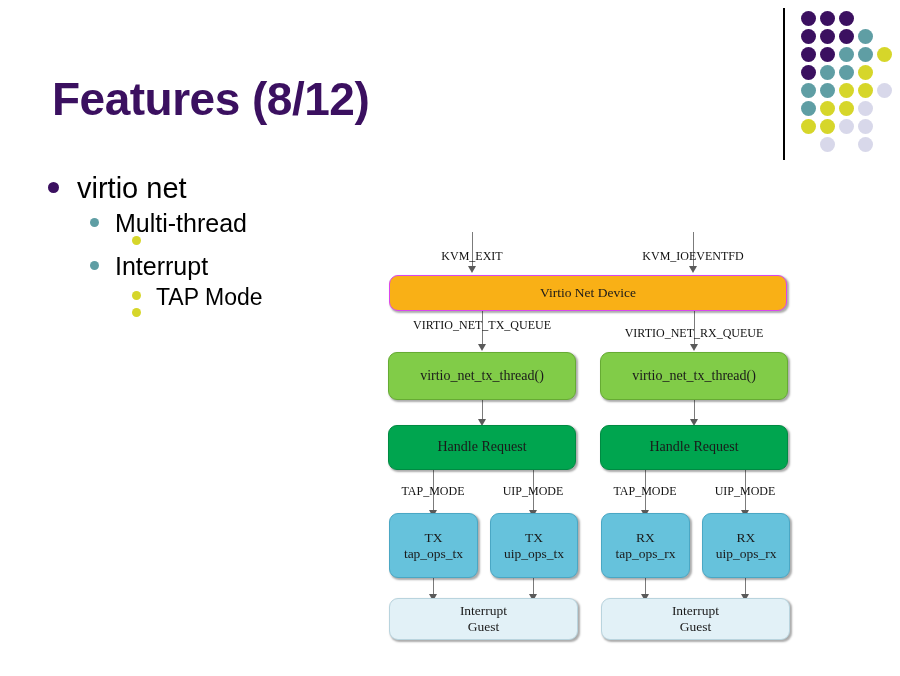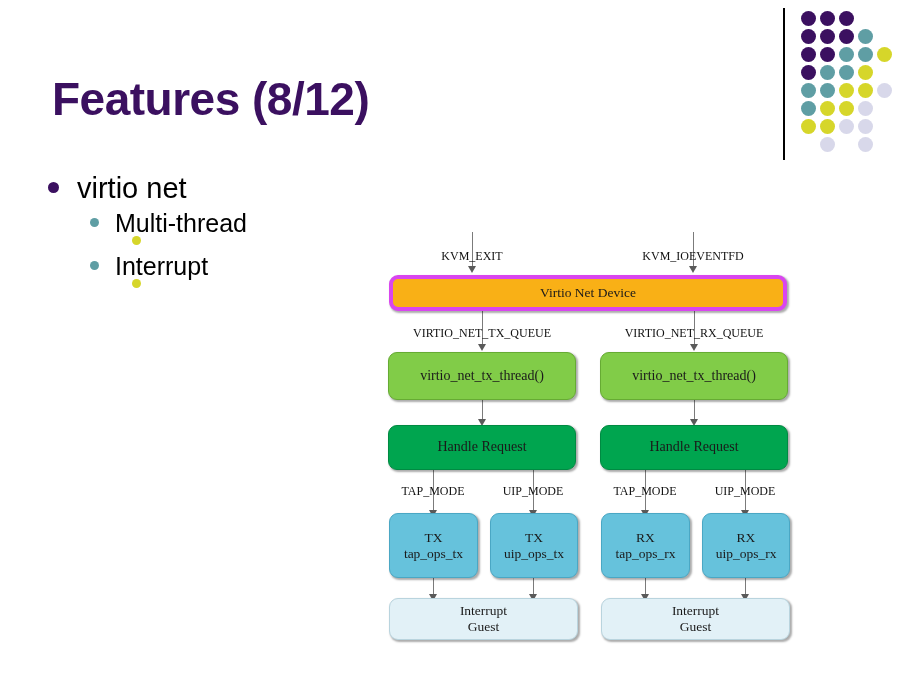--- a/index.html
+++ b/index.html
@@ -106,21 +106,21 @@
     justify-content: center;
     font-family: "Liberation Serif", serif;
     color: #1a1a1a;
     text-align: center;
     box-shadow: 1.5px 1.5px 2px rgba(0,0,0,0.33);
     line-height: 1.18;
   }
   .node .l1, .node .l2 { display: block; white-space: nowrap; }
 
   .n-blue   { background: #66c2dc; border: 1px solid #4aa7c4; }
-  .n-orange { background: #f9b016; border: 4px solid #d946ef; }
+  .n-orange { background: #f9b016; border: 1px solid #d946ef; }
   .n-lgreen { background: #81cc48; border: 1px solid #66ab33; }
   .n-dgreen { background: #00a54f; border: 1px solid #008a42; }
   .n-pale   { background: #e2f1f7; border: 1px solid #b9d4de; }
 
   .edge-line {
     position: absolute;
     background: #7b7b7b;
     width: 1px;
   }
   .arrow-head {
@@ -155,20 +155,24 @@
       <div class="bullet lvl2">
         <span class="dot"></span>
         <span class="txt">Multi-thread</span>
       </div>
       <div class="bullet lvl3">
         <span class="dot"></span>
       </div>
       <div class="bullet lvl2">
         <span class="dot"></span>
         <span class="txt">Interrupt</span>
+      </div>
+      <div class="bullet lvl3">
+        <span class="dot"></span>
+        <span class="txt">TAP Mode</span>
       </div>
       <div class="bullet lvl3">
         <span class="dot"></span>
       </div>
     </div>
 
   <div id="deco-rule"></div>
   <div id="deco-dots">
       <span class="ddot" style="left: 0px; top: 0px; background: rgb(59, 16, 96);"></span>
       <span class="ddot" style="left: 19px; top: 0px; background: rgb(59, 16, 96);"></span>
@@ -208,21 +212,21 @@
     <div class="edge-line" style="left:472px; top:232px; height:36px;"></div>
     <div class="arrow-head" style="left:467.5px; top:266px;"></div>
     <div class="edge-label" style="left:472px; top:249px;">KVM_EXIT</div>
 
     <div class="edge-line" style="left:693px; top:232px; height:36px;"></div>
     <div class="arrow-head" style="left:688.5px; top:266px;"></div>
     <div class="edge-label" style="left:693px; top:249px;">KVM_IOEVENTFD</div>
 
     <div class="edge-line" style="left:482px; top:310px; height:36px;"></div>
     <div class="arrow-head" style="left:477.5px; top:344px;"></div>
-    <div class="edge-label" style="left:482px; top:326px;">VIRTIO_NET_TX_QUEUE</div>
+    <div class="edge-label" style="left:482px; top:318px;">VIRTIO_NET_TX_QUEUE</div>
 
     <div class="edge-line" style="left:694px; top:310px; height:36px;"></div>
     <div class="arrow-head" style="left:689.5px; top:344px;"></div>
     <div class="edge-label" style="left:694px; top:326px;">VIRTIO_NET_RX_QUEUE</div>
 
     <div class="edge-line" style="left:482px; top:400px; height:21px;"></div>
     <div class="arrow-head" style="left:477.5px; top:419px;"></div>
 
     <div class="edge-line" style="left:694px; top:400px; height:21px;"></div>
     <div class="arrow-head" style="left:689.5px; top:419px;"></div>

